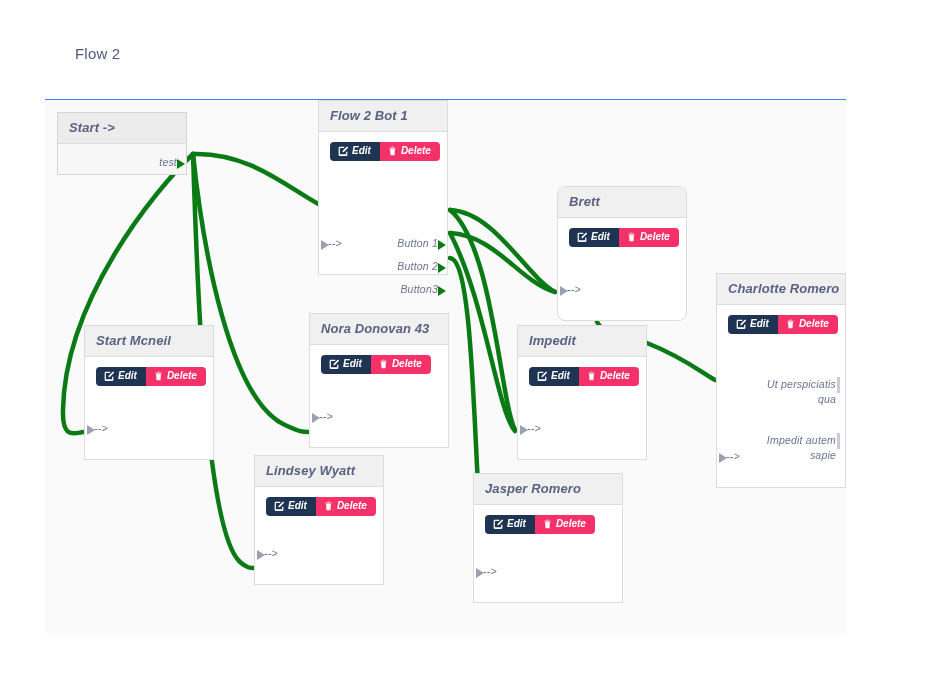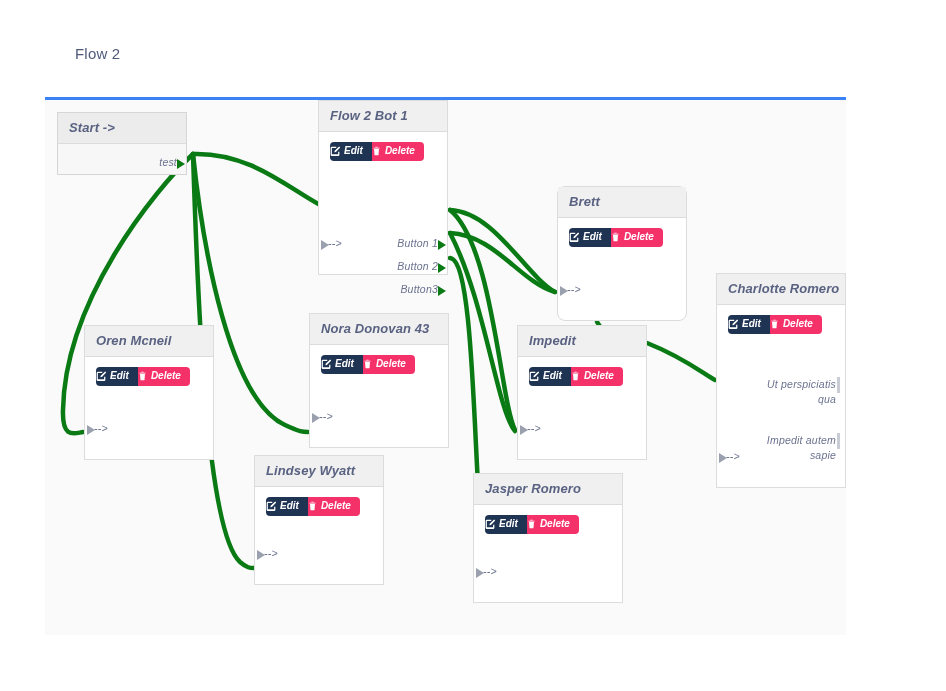--- a/index.html
+++ b/index.html
@@ -24,21 +24,21 @@
     background: #ffffff;
   }
 
   .header-bar {
     position: absolute;
     left: 45px;
     top: 20px;
     width: 801px;
     height: 80px;
     background: #ffffff;
-    border-bottom: 3px solid #3b82f6;
+    border-bottom: 1px solid #3b82f6;
     box-sizing: border-box;
   }
   .header-title {
     position: absolute;
     left: 30px;
     top: 25px;
     font-size: 15px;
     color: #4f5a7a;
     letter-spacing: 0.2px;
   }
@@ -107,21 +107,21 @@
     border-radius: 4px;
     overflow: hidden;
   }
   .btn {
     display: flex;
     align-items: center;
     gap: 4px;
     font-size: 10px;
     font-weight: bold;
     color: #ffffff;
-    padding: 4px 9px 5px 0;
+    padding: 4px 9px 5px 8px;
     line-height: 1;
     cursor: pointer;
     white-space: nowrap;
   }
   .btn-edit { background: #1f3352; }
   .btn-delete { background: #f5316a; }
   .btn svg { display: block; }
 
   
   .port-row {
@@ -267,21 +267,21 @@
                 </svg>
                 <span>Delete</span>
               </div>
             </div>
             <div class="port-row port-in" style="top: 135px;">--&gt;<span class="port-marker-in" style="top: 3px;"></span></div>
             <div class="port-row port-out port-multiline" style="top: 62px; width: 70px; white-space: normal;">Ut perspiciatis qua<span class="port-stub" style="top: 0px;"></span></div>
             <div class="port-row port-out port-multiline" style="top: 118px; width: 70px; white-space: normal;">Impedit autem sapie<span class="port-stub" style="top: 0px;"></span></div>
           </div>
         </div>
         <div class="node" style="left: 39px; top: 225px; width: 130px; height: 135px;">
-          <div class="node-header">Oren Mcneil</div>
+          <div class="node-header">Start Mcneil</div>
           <div class="node-body">
             <div class="btn-group">
               <div class="btn btn-edit">
                 <svg width="10" height="10" viewBox="0 0 16 16">
                   <path fill="#ffffff" d="M1 3a2 2 0 0 1 2-2h7v2H3v10h10V9h2v5a2 2 0 0 1-2 2H3a2 2 0 0 1-2-2z"></path>
                   <path fill="#ffffff" d="M15.6 1.4a1.3 1.3 0 0 0-1.9 0L7.5 7.6 7 10l2.4-.5 6.2-6.2a1.3 1.3 0 0 0 0-1.9z"></path>
                 </svg>
                 <span>Edit</span>
               </div>
               <div class="btn btn-delete">

